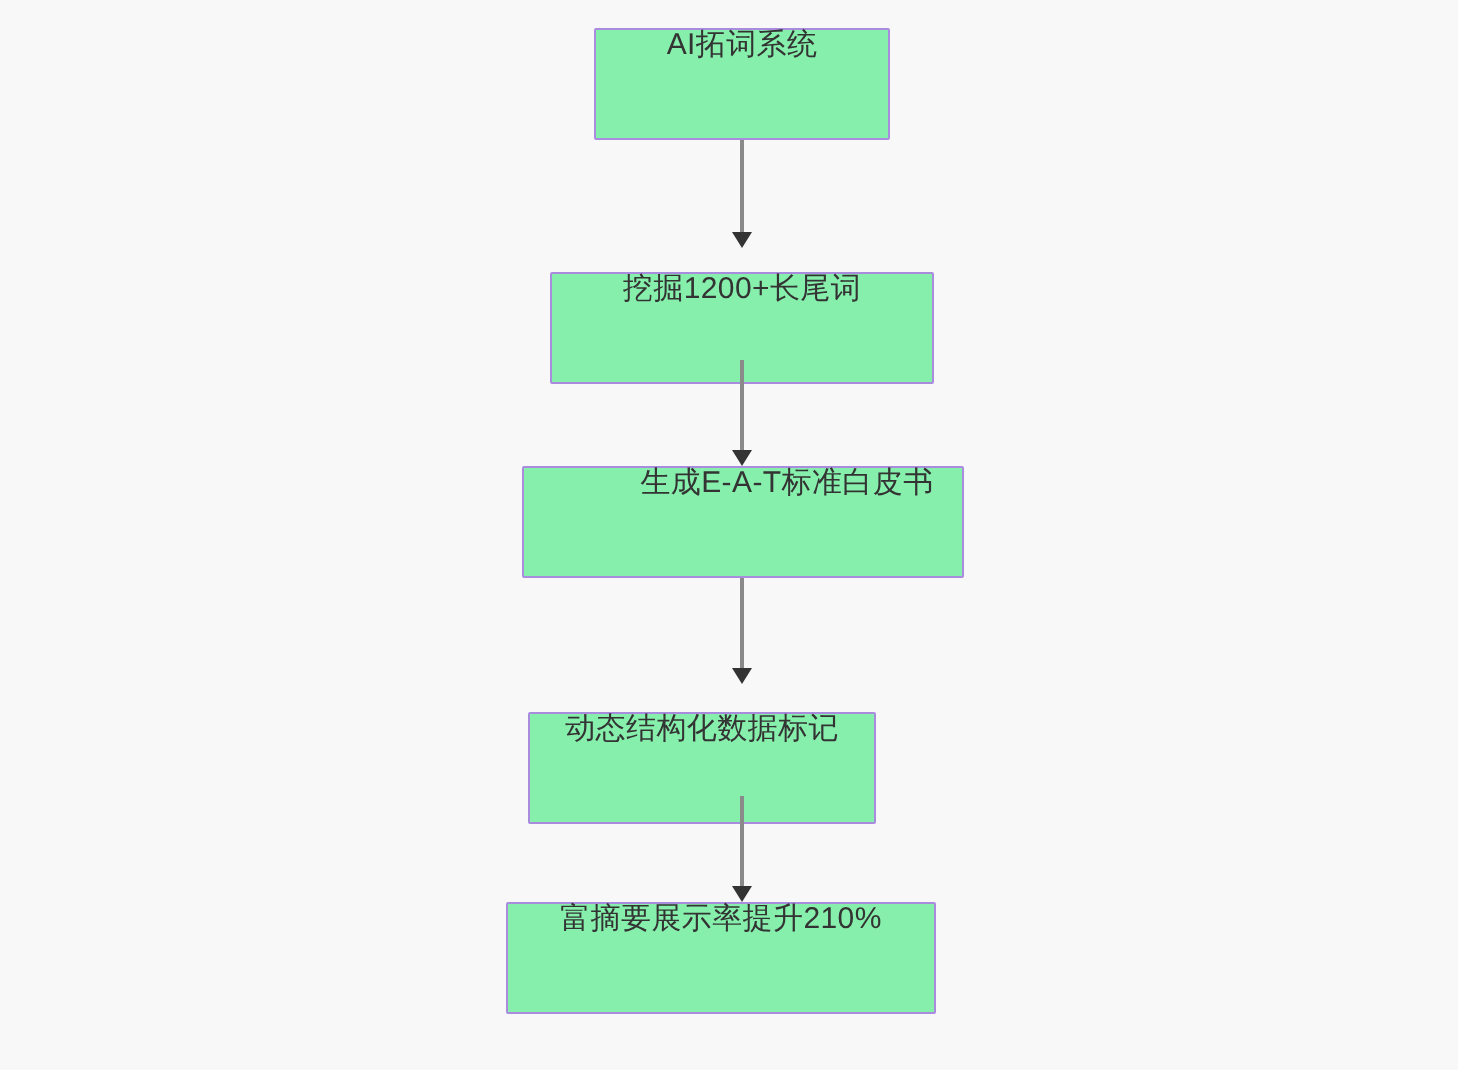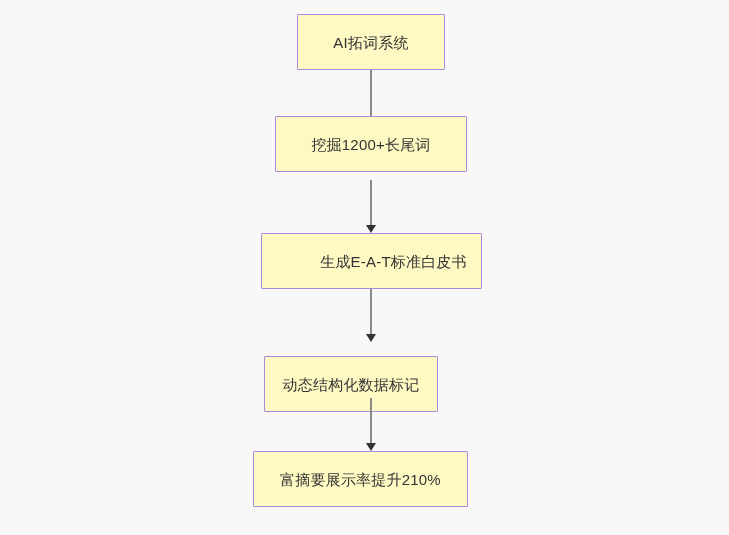--- a/index.html
+++ b/index.html
@@ -14,24 +14,23 @@
     overflow: hidden;
   }
   #flowchart-canvas {
     position: relative;
     width: 729px;
     height: 535px;
   }
   .node {
     position: absolute;
     box-sizing: border-box;
-    background: #fef9c3;
+    background: #86efac;
     border: 1.4px solid #a98cdd;
     display: flex;
-    align-items: center;
     justify-content: center;
     border-radius: 1px;
   }
   .node-label {
     color: #333333;
     font-size: 15px;
     line-height: 1;
     letter-spacing: 0.2px;
     white-space: nowrap;
     user-select: none;
@@ -51,21 +50,21 @@
     width: 0;
     height: 0;
     border-left: 5px solid transparent;
     border-right: 5px solid transparent;
     border-top: 8px solid #333333;
     left: -4px;
   }
 
   
   .n1 { left: 297px; top: 14px;  width: 148px; height: 56px; }
-  .n2 { left: 275px; top: 116px; width: 192px; height: 56px; }
+  .n2 { left: 275px; top: 136px; width: 192px; height: 56px; }
   .n3 { left: 261px; top: 233px; width: 221px; height: 56px; padding-left: 44px; }
   .n4 { left: 264px; top: 356px; width: 174px; height: 56px; }
   .n5 { left: 253px; top: 451px; width: 215px; height: 56px; }
 
   
   .e1 { left: 370px; top: 70px;  height: 54px; }
   .e2 { left: 370px; top: 180px; height: 53px; }
   .e3 { left: 370px; top: 289px; height: 53px; }
   .e4 { left: 370px; top: 398px; height: 53px; }
 </style>

